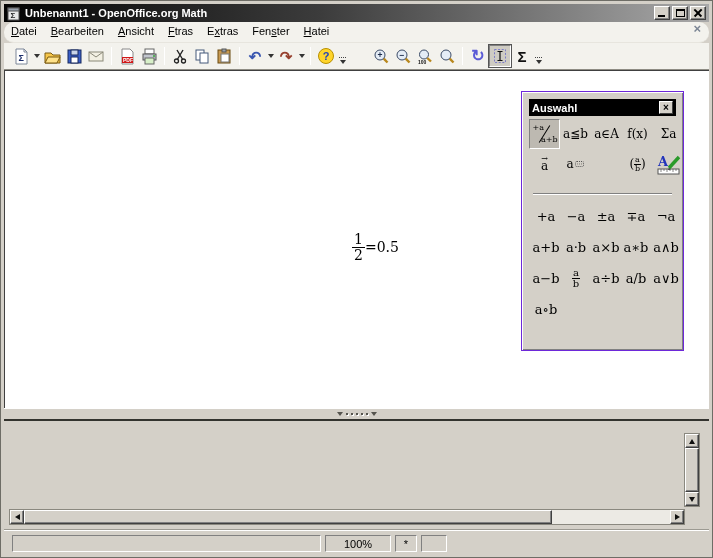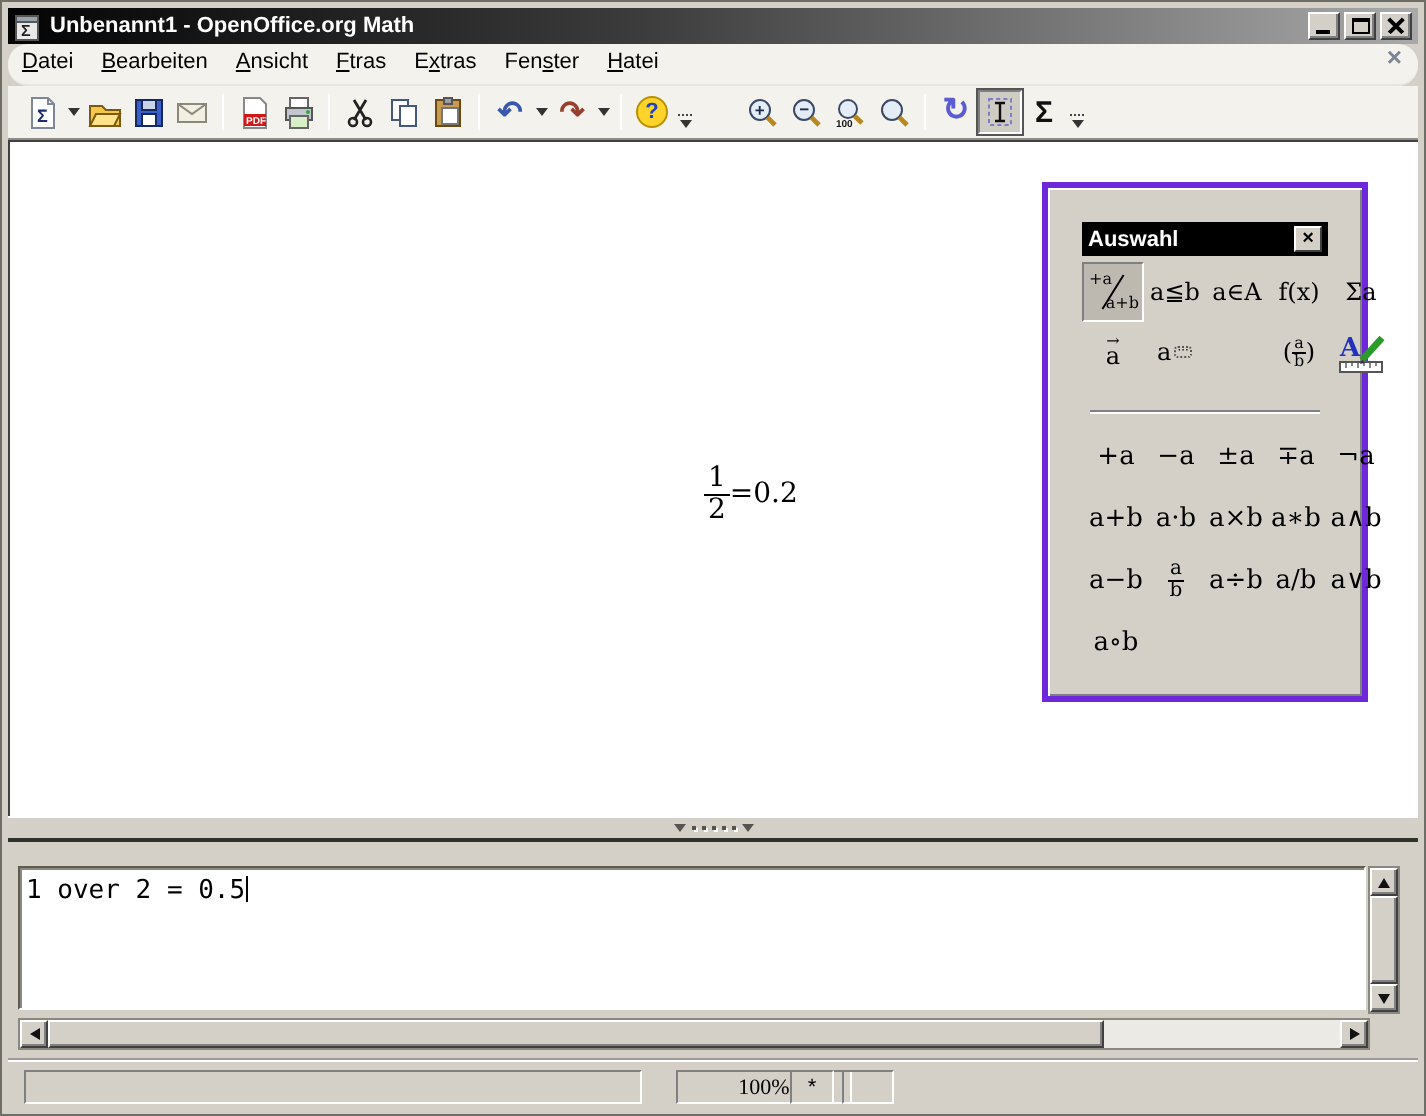--- a/index.html
+++ b/index.html
@@ -62,22 +62,22 @@
   .docarea { position:absolute; left:3px; top:69px; width:705px; height:338px;
     background:#fff; border-top:1px solid #404040; border-left:1px solid #404040; }
   .formula { position:absolute; left:347px; top:161px; font-family:"DejaVu Serif", serif;
     font-size:14px; color:#000; display:flex; align-items:center; }
   .frac { display:inline-block; text-align:center; line-height:1.05; }
   .frac .num { display:block; padding:0 2px; border-bottom:1px solid #000; }
   .frac .den { display:block; }
 
   
   .palette { position:absolute; left:520px; top:90px; width:163px; height:260px;
-    background:#d4d0c8; border:3px solid #6d28d9;
-    box-shadow:inset 1px 1px 0 #fff, inset -1px -1px 0 #808080; padding:17px; }
+    background:#d4d0c8; border:1px solid #6d28d9;
+    box-shadow:inset 1px 1px 0 #fff, inset -1px -1px 0 #808080; padding:7px; }
   .pal-title { height:17px; background:#000; color:#fff; font-weight:bold; font-size:11px;
     display:flex; align-items:center; padding:0 3px; }
   .pal-title span.t { flex:1; }
   .pal-close { width:14px; height:13px; background:#d4d0c8; border:1px solid;
     border-color:#fff #404040 #404040 #fff; font-size:10px; font-weight:bold;
     color:#000; display:flex; align-items:center; justify-content:center; line-height:1; }
   .cat-grid { display:grid; grid-template-columns:repeat(5,31px); grid-auto-rows:30px;
     margin-top:3px; }
   .cat-btn { display:flex; align-items:center; justify-content:center;
     font-family:"DejaVu Serif", serif; font-size:12px; color:#000; border:1px solid transparent; }
@@ -321,21 +321,21 @@
         <span class="tri-down"></span>
       </span>
   </div>
 
   <div class="docarea">
     <div class="formula">
       <span class="frac">
         <span class="num">1</span>
         <span class="den">2</span>
       </span>
-      <span>=0.2</span>
+      <span>=0.5</span>
     </div>
   </div>
 
   <div class="palette">
     <div class="pal-title">
       <span class="t">Auswahl</span>
       <span class="pal-close">×</span>
     </div>
     <div class="cat-grid">
       <span class="cat-btn pressed">
@@ -411,21 +411,20 @@
       <span class="s-dot"></span>
       <span class="s-dot"></span>
       <span class="s-dot"></span>
       <span class="s-dot"></span>
       <span class="s-dot"></span>
       <span class="s-tri"></span>
     </span>
   </div>
 
   <div class="cmdframe">
-    <div class="cmdedit"><span>1 over 2 = 0.5</span><span class="caret"></span></div>
     <div class="vscroll">
       <span class="sbtn">
           <span class="a-up"></span>
         </span>
       <span class="thumb-v"></span>
       <span class="sbtn">
           <span class="a-dn"></span>
         </span>
     </div>
     <div class="hscroll">
@@ -435,18 +434,18 @@
       <span class="thumb-h"></span>
       <span class="htrack-fill"></span>
       <span class="sbtn">
           <span class="a-rt"></span>
         </span>
     </div>
   </div>
 
   <div class="statusbar">
     <span class="sfield" style="left:8px; width:309px;"></span>
-    <span class="sfield" style="left:334px; width:88px;font-family:Liberation Serif, serif;">100%</span>
+    <span class="sfield" style="left:321px; width:66px;">100%</span>
     <span class="sfield" style="left:391px; width:22px;">*</span>
     <span class="sfield" style="left:417px; width:26px;"></span>
   </div>
 
 </div>
 
 </body></html>

